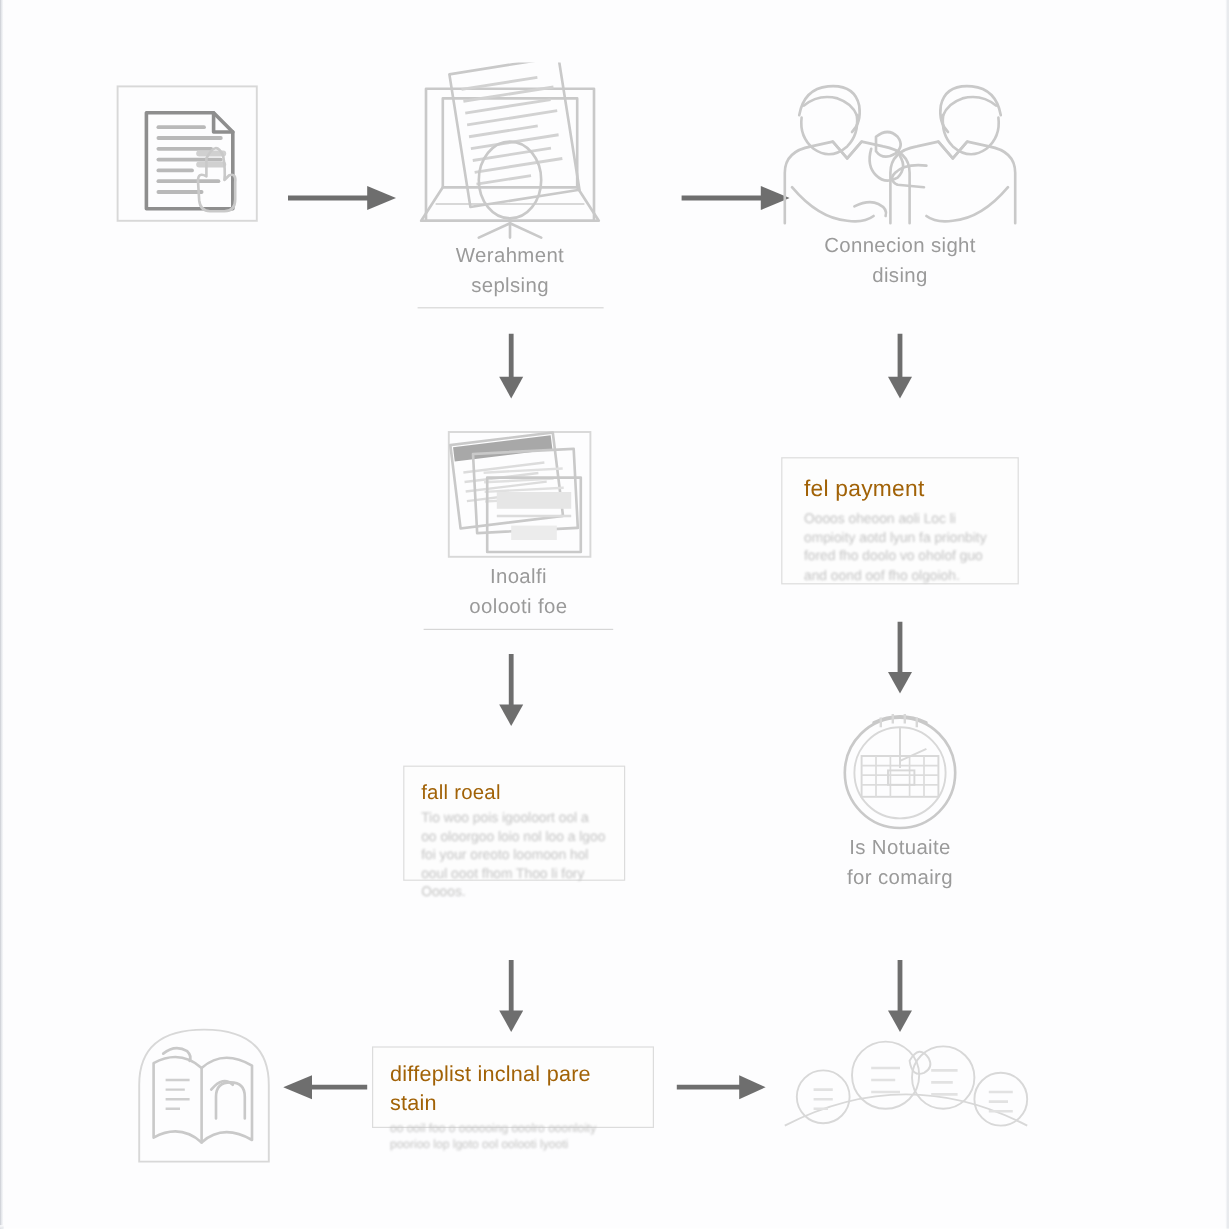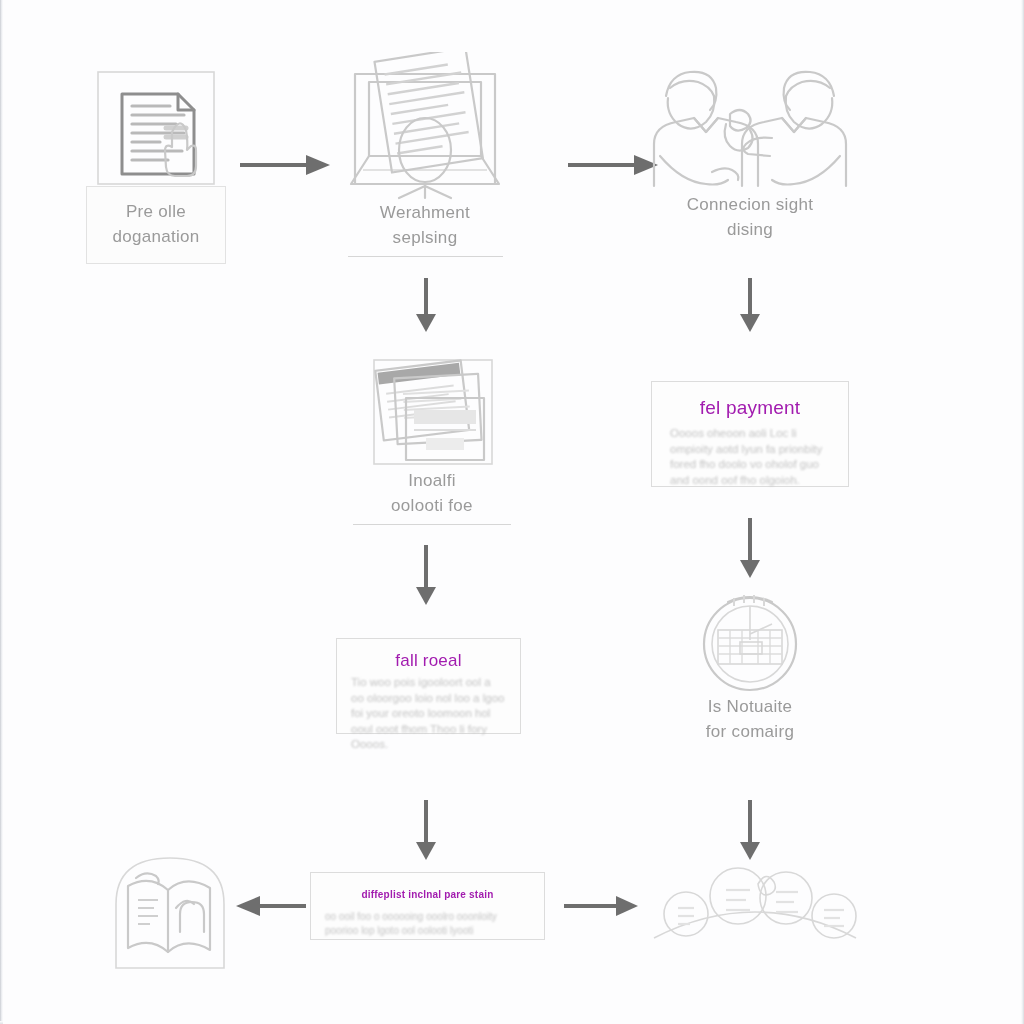--- a/index.html
+++ b/index.html
@@ -43,21 +43,21 @@
     border:1px solid #e2e2e2;background:#fcfcfc;
     padding:12px 10px 14px;
   }
 
   
   .textbox{
     border:1px solid #dcdcdc;background:#fdfdfd;
     box-sizing:border-box;padding:14px 18px;
   }
   .tb-title{
-    text-align:center;color:#a21caf;font-size:19px;line-height:24px;
+    color:#a16207;font-size:19px;line-height:24px;
     filter:blur(0.5px);margin-bottom:6px;letter-spacing:.2px;
   }
   .tb-body{
     color:#c3c3c3;font-size:11.5px;line-height:15.5px;
     filter:blur(0.9px);text-align:left;
   }
 
   
   .arrow{position:absolute;}
   .arrow svg{display:block;}
@@ -86,24 +86,20 @@
         <line x1="46" y1="76" x2="74" y2="76"></line>
         <line x1="46" y1="85" x2="96" y2="85"></line>
         <line x1="46" y1="94" x2="82" y2="94"></line>
       </g>
       <g stroke="#d0d0d0" stroke-width="5" stroke-linecap="round">
         <line x1="80" y1="62" x2="100" y2="62"></line>
         <line x1="80" y1="71" x2="100" y2="71"></line>
       </g>
       <path class="ln" d="M86 66 q8 -16 14 -2 q2 12 1 20 l4 -4 q6 -2 5 6 l0 14 q0 10 -9 10 l-12 0 q-8 0 -9 -9 l-1 -16 q0 -8 7 -4 z" fill="#ffffff" stroke="#bdbdbd"></path>
     </svg>
-    <div class="framed">
-      <div class="cap two">Pre olle</div>
-      <div class="cap two">doganation</div>
-    </div>
   </div>
 
   <div class="arrow" style="left:238px;top:152px;">
     <svg width="94" height="26" viewBox="0 0 94 26">
       <line class="shaft" x1="2" y1="13" x2="70" y2="13"></line>
       <path class="head" d="M68 3 L92 13 L68 23 Z"></path>
     </svg>
   </div>
 
   <div class="node" style="left:345px;top:52px;width:160px;">
@@ -271,21 +267,21 @@
     </svg>
   </div>
   <div class="arrow" style="left:737px;top:800px;">
     <svg width="26" height="62" viewBox="0 0 26 62">
       <line class="shaft" x1="13" y1="0" x2="13" y2="44"></line>
       <path class="head" d="M3 42 L13 60 L23 42 Z"></path>
     </svg>
   </div>
 
   <div class="node textbox" style="left:310px;top:872px;width:235px;height:68px;padding:10px 14px;">
-    <div class="tb-title" style="font-size:10px;margin-bottom:3px;font-weight:bold;">diffeplist inclnal pare stain</div>
+    <div class="tb-title" style="font-size:18px;margin-bottom:3px;">diffeplist inclnal pare stain</div>
     <div class="tb-body" style="font-size:10px;line-height:14px;">oo ooil foo o oooooing ooolro ooonloity poorioo lop lgoto ool oolooti lyooti</div>
   </div>
 
   <div class="arrow" style="left:236px;top:893px;">
     <svg width="72" height="26" viewBox="0 0 72 26">
       <line class="shaft" x1="24" y1="13" x2="70" y2="13"></line>
       <path class="head" d="M24 3 L0 13 L24 23 Z"></path>
     </svg>
   </div>
 

